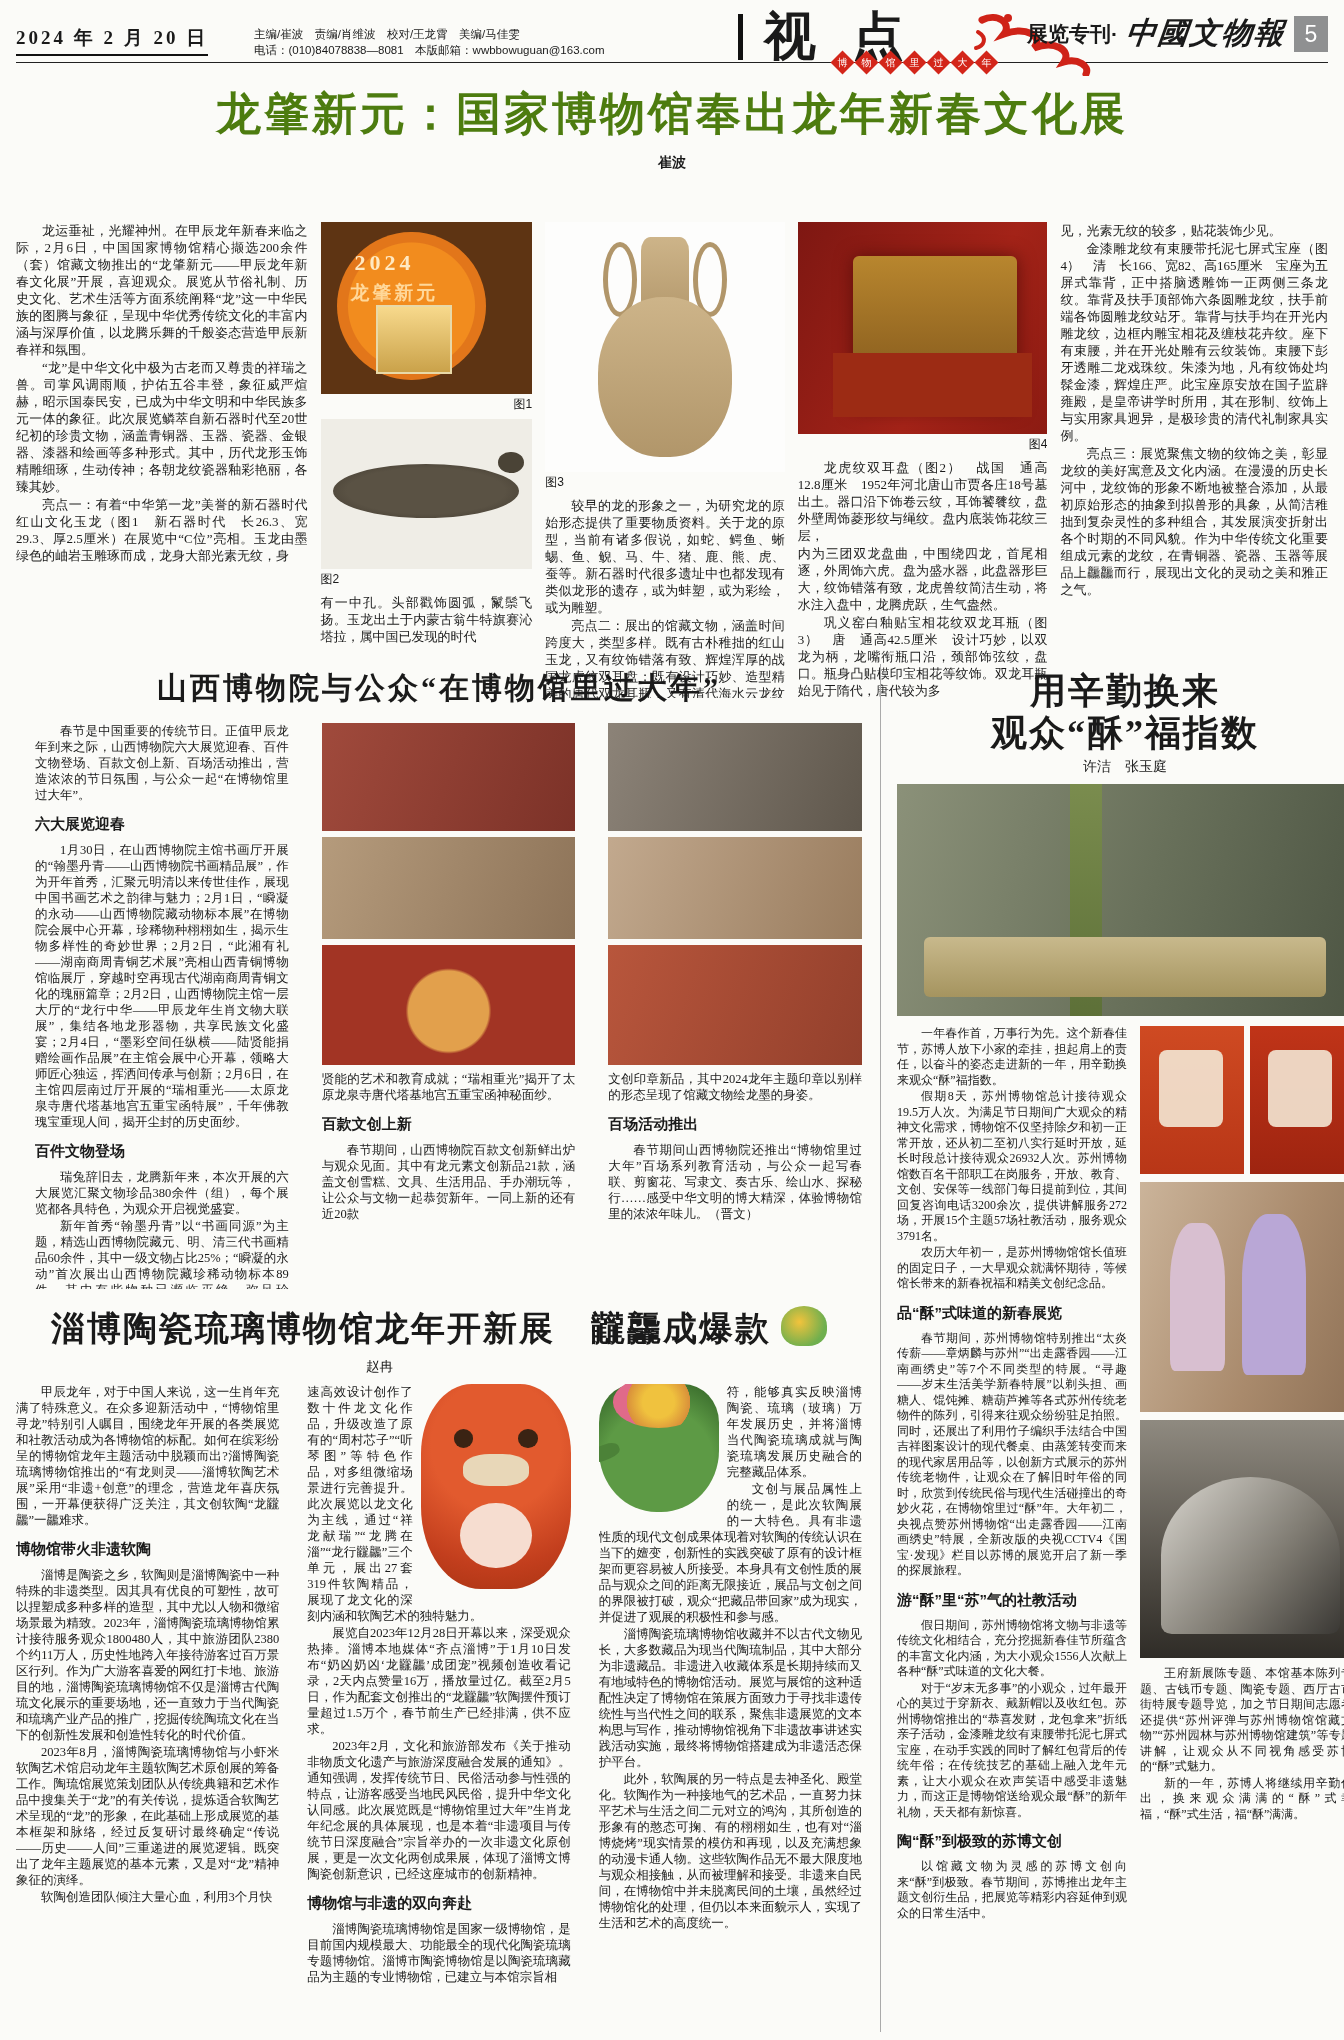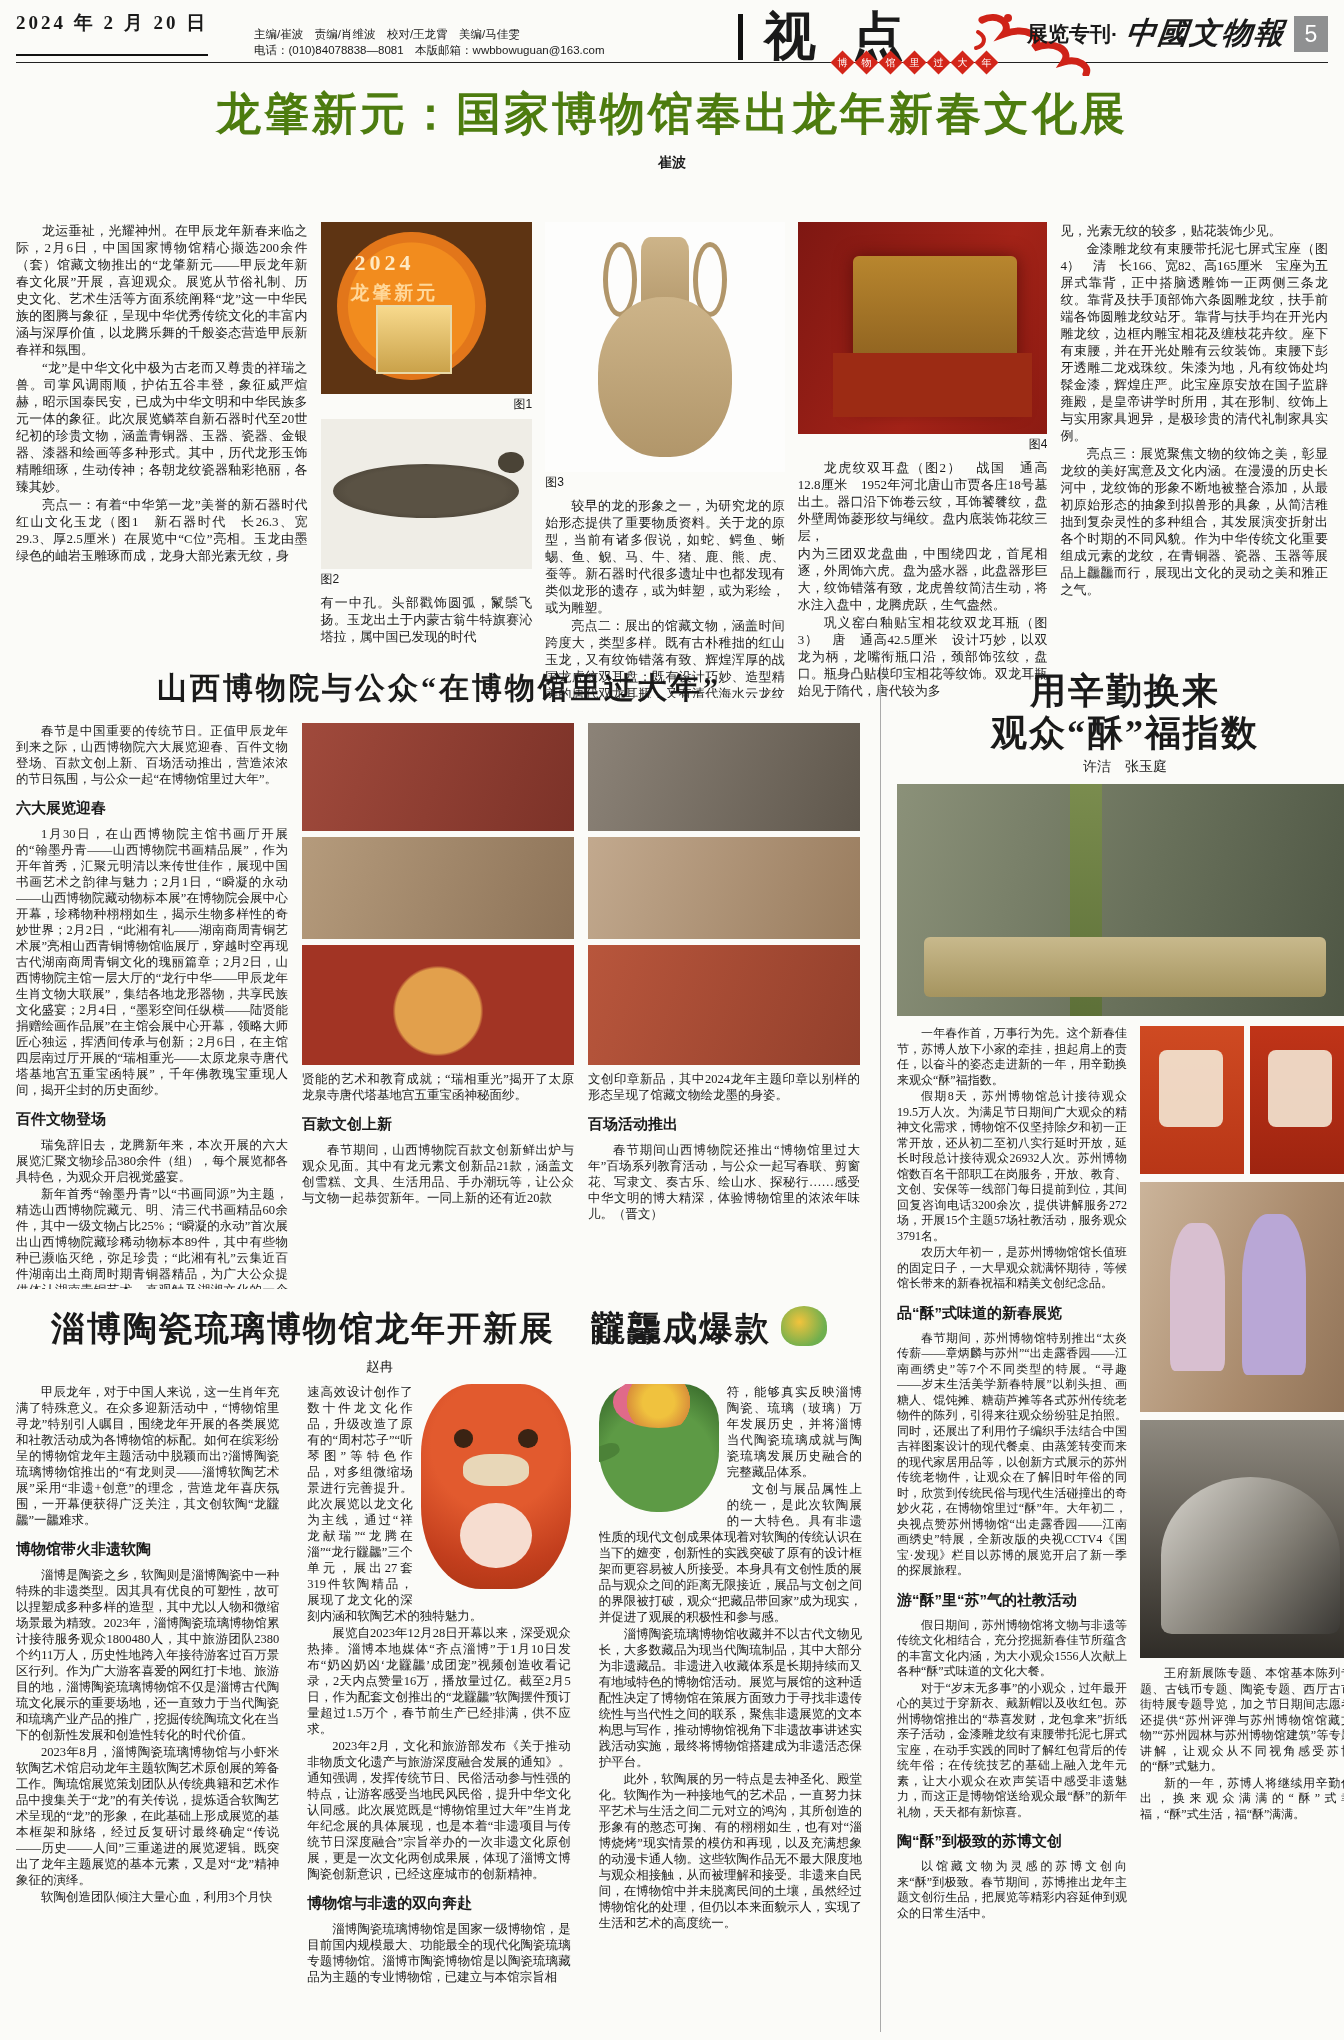--- a/index.html
+++ b/index.html
@@ -1,21 +1,21 @@
 <!DOCTYPE html>
 <html><head>
 <meta charset="utf-8">
 <style>
   html,body{margin:0;padding:0;}
   body{width:1344px;height:2040px;position:relative;background:#fbfbf8;color:#1a1a1a;
        font-family:"Liberation Serif", serif;-webkit-font-smoothing:antialiased;}
   
   .hdr{position:absolute;top:6px;left:16px;width:1312px;height:56px;border-bottom:1.5px solid #222;}
   .hdr-date{position:absolute;left:0;bottom:6px;font-size:19px;font-weight:bold;letter-spacing:3px;
-            border-bottom:2px solid #111;padding-bottom:18px;}
+            border-bottom:2px solid #111;padding-bottom:3px;}
   .hdr-staff{position:absolute;left:238px;bottom:4px;font-size:11.5px;line-height:16px;
              font-family:"Liberation Sans", sans-serif;}
   .vbar{position:absolute;left:722px;bottom:2px;width:5px;height:46px;background:#111;}
   .viewpoint{position:absolute;left:748px;bottom:0px;font-size:52px;font-weight:900;letter-spacing:36px;
              font-family:"Liberation Sans", sans-serif;line-height:52px;}
   .dragon-art{position:absolute;left:952px;bottom:-14px;}
   .hdr-right{position:absolute;right:0;bottom:8px;display:flex;align-items:center;gap:8px;}
   .edition{font-size:21px;font-weight:bold;font-family:"Liberation Sans", sans-serif;}
   .masthead{font-size:30px;font-weight:bold;font-style:italic;transform:skewX(-6deg);letter-spacing:2px;}
   .pagebox{display:inline-block;width:34px;height:36px;background:#8f9091;color:#fff;font-size:23px;
@@ -63,21 +63,21 @@
   .ph4{height:212px;background:linear-gradient(120deg,#7e1712,#a32318 60%,#8c1b12);}
   .ph4 .throne{position:absolute;left:22%;top:16%;width:66%;height:72%;
                background:linear-gradient(#b8862e,#7d531a);border-radius:6px 6px 0 0;box-shadow:0 0 18px #5c0f0a;}
   .ph4 .seat{position:absolute;left:14%;top:62%;width:80%;height:30%;background:#9c2b14;}
   .phg{background:linear-gradient(115deg,#9a5d46,#6f4434);}
   .collage{margin-bottom:6px;}
   
   .a2{position:absolute;top:664px;left:16px;width:846px;height:634px;}
   .a2-title{text-align:center;font-size:30px;font-weight:900;letter-spacing:3px;margin:4px 0 14px;}
   .a2-cols{display:flex;gap:14px;}
-  .a2c{width:272px;height:566px;}
+  .a2c{width:272px;height:566px;margin-left:19px;}
   
   .a3{position:absolute;top:664px;left:880px;width:456px;height:1368px;border-left:1px solid #aaa;padding-left:16px;}
   .a3-title{text-align:center;font-size:36px;font-weight:900;letter-spacing:2px;line-height:42px;margin-top:6px;}
   .a3-photo{height:232px;background:linear-gradient(105deg,#8b9179,#68705a 55%,#4e5644);margin:8px 0 10px;position:relative;overflow:hidden;}
   .a3-photo .bamboo{position:absolute;left:38%;top:0;width:7%;height:100%;background:linear-gradient(#7a8c4e,#5d7038);}
   .a3-photo .table{position:absolute;left:6%;bottom:8%;width:88%;height:26%;background:linear-gradient(#c8b98c,#a5945f);border-radius:6px;}
   .a3-cols{display:flex;gap:13px;}
   .a3-text{width:230px;height:1000px;}
   .a3-media{width:213px;height:1000px;}
   .poster{height:148px;display:flex;gap:6px;margin-bottom:8px;}

